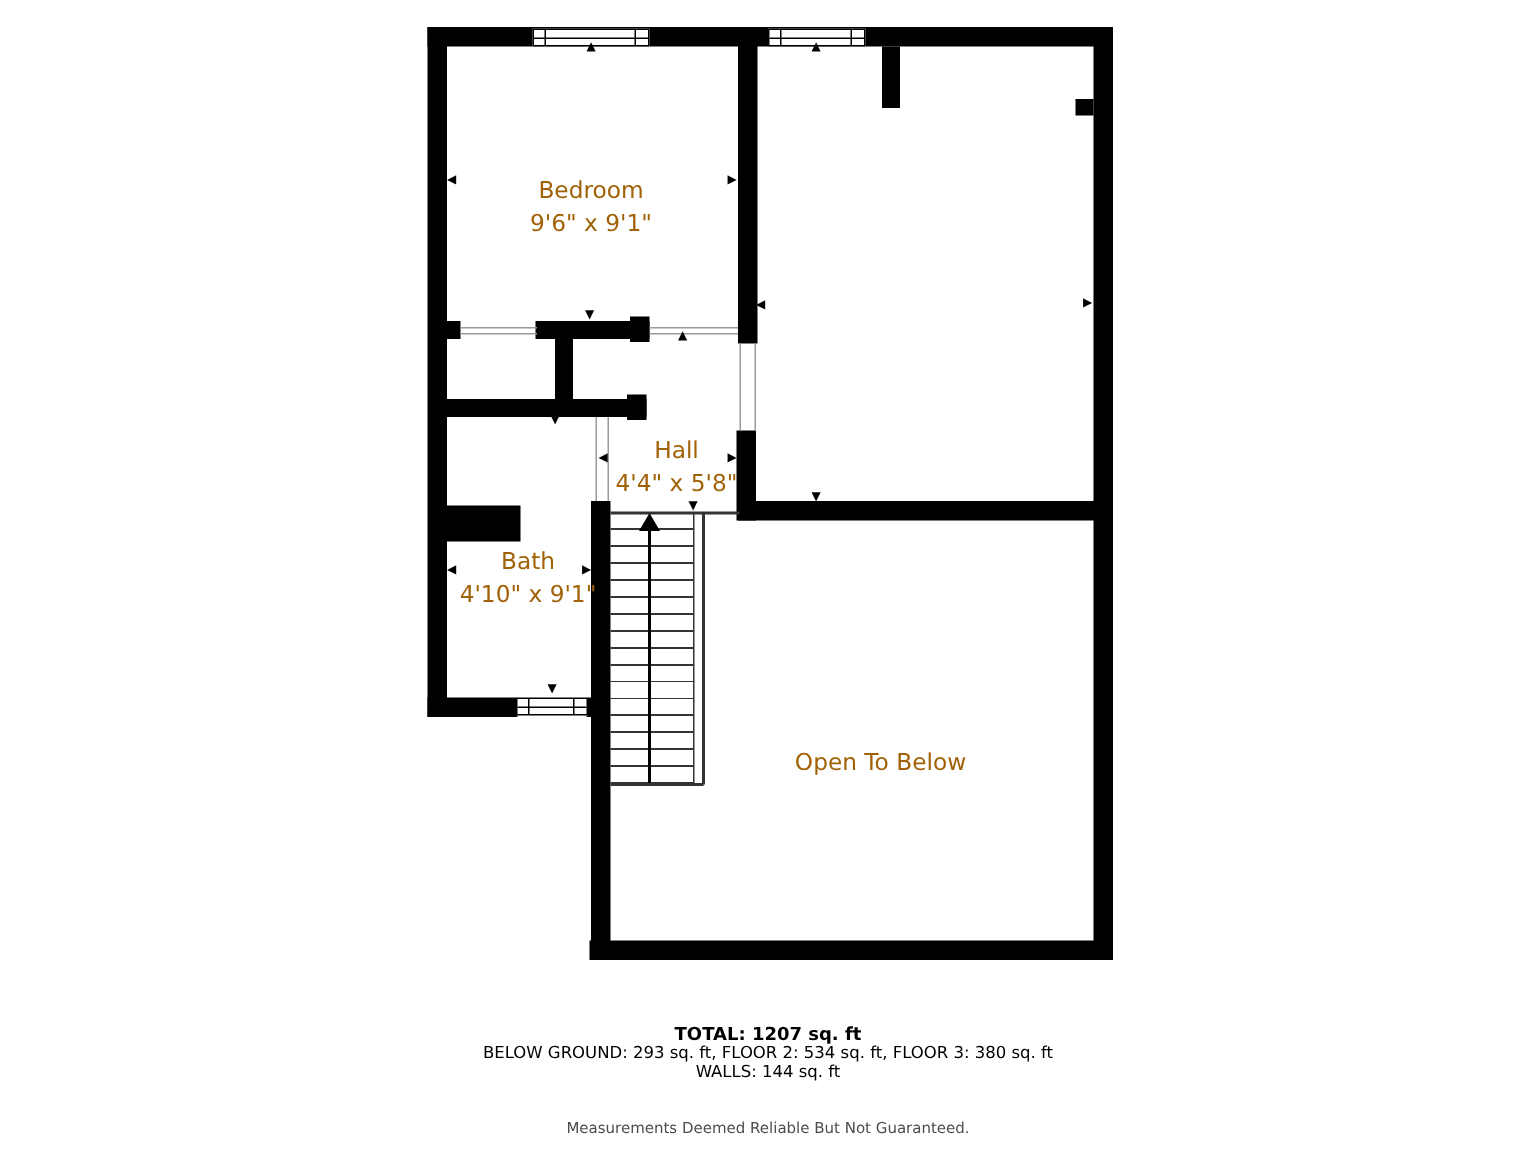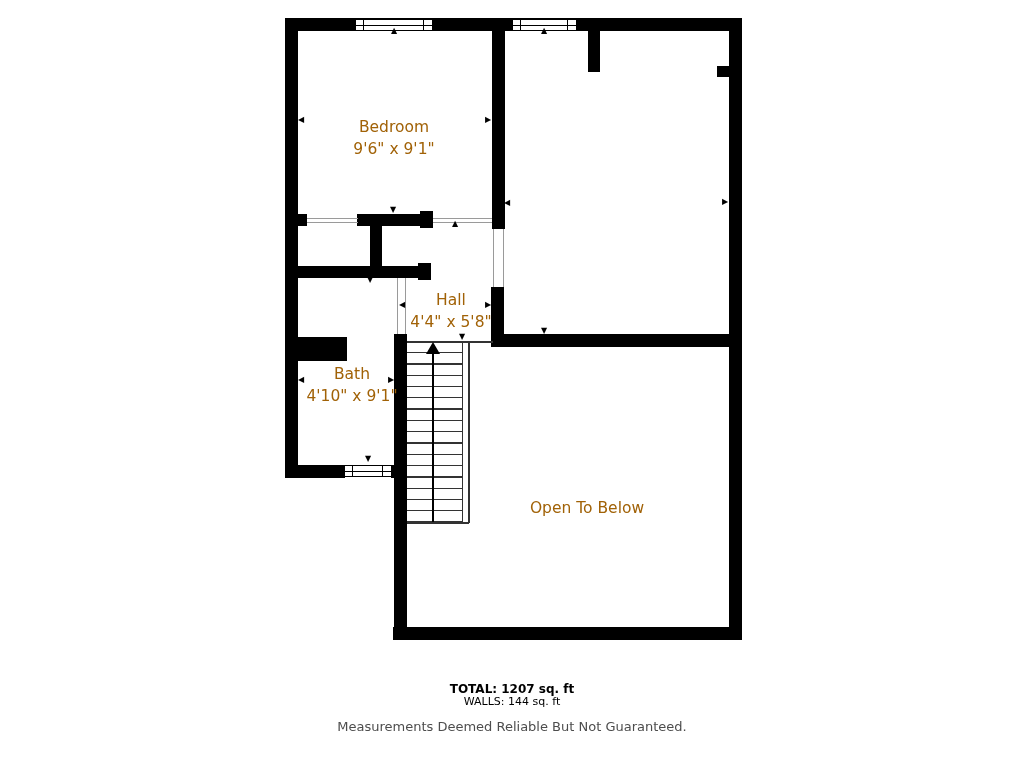--- a/index.html
+++ b/index.html
@@ -27,21 +27,21 @@
           background:repeating-linear-gradient(to bottom,transparent 0 10px,#333 10px 11.3px);
           border-right:1px solid #333;}
   .cline{position:absolute;left:432px;top:352px;width:2px;height:171px;background:#000;}
   .ahead{position:absolute;left:426px;top:342px;width:0;height:0;
          border-left:7px solid transparent;border-right:7px solid transparent;
          border-bottom:12px solid #000;}
   
   .summary{position:absolute;left:0;top:683px;width:100%;text-align:center;color:#000;}
   .s-total{font-size:12px;font-weight:bold;line-height:13px;}
   .s-line{font-size:11px;line-height:12.5px;}
-  .s-disc{font-size:13px;color:#4d4d4d;margin-top:10px;text-align:center;}
+  .s-disc{font-size:10px;color:#4d4d4d;margin-top:26px;text-align:center;}
 </style>
 </head>
 <body>
 
 <div id="canvas">
 
   <div class="w" style="left:285px;top:18px;width:457px;height:13px"></div>
   <div class="w" style="left:729px;top:18px;width:13px;height:622px"></div>
   <div class="w" style="left:393px;top:627px;width:349px;height:13px"></div>
   <div class="w" style="left:285px;top:18px;width:13px;height:460px"></div>
@@ -109,17 +109,18 @@
   <div class="label" style="left:352px;top:385px">
     <div>Bath</div>
     <div>4'10" x 9'1"</div>
   </div>
   <div class="label" style="left:587px;top:508px">
     <div>Open To Below</div>
   </div>
 
   <div class="summary">
     <div class="s-total">TOTAL: 1207 sq. ft</div>
+    <div class="s-line">BELOW GROUND: 293 sq. ft, FLOOR 2: 534 sq. ft, FLOOR 3: 380 sq. ft</div>
     <div class="s-line">WALLS: 144 sq. ft</div>
     <div class="s-disc">Measurements Deemed Reliable But Not Guaranteed.</div>
   </div>
 
 </div>
 
 </body></html>

